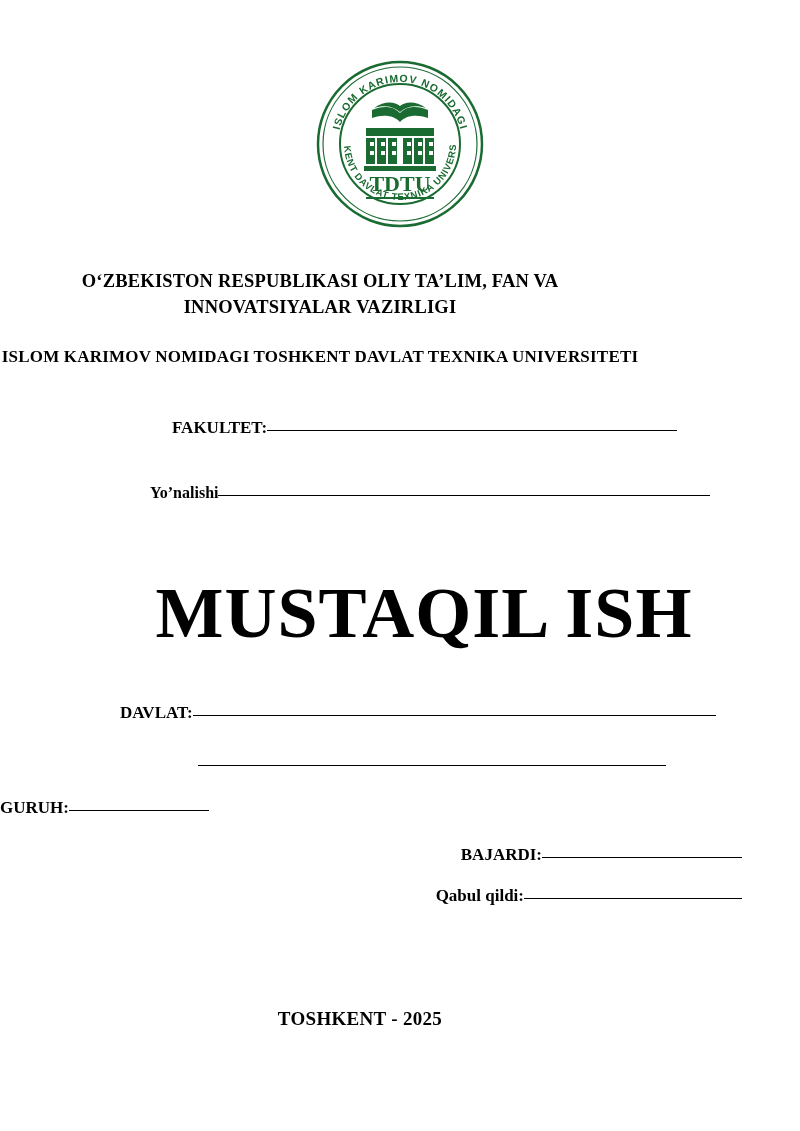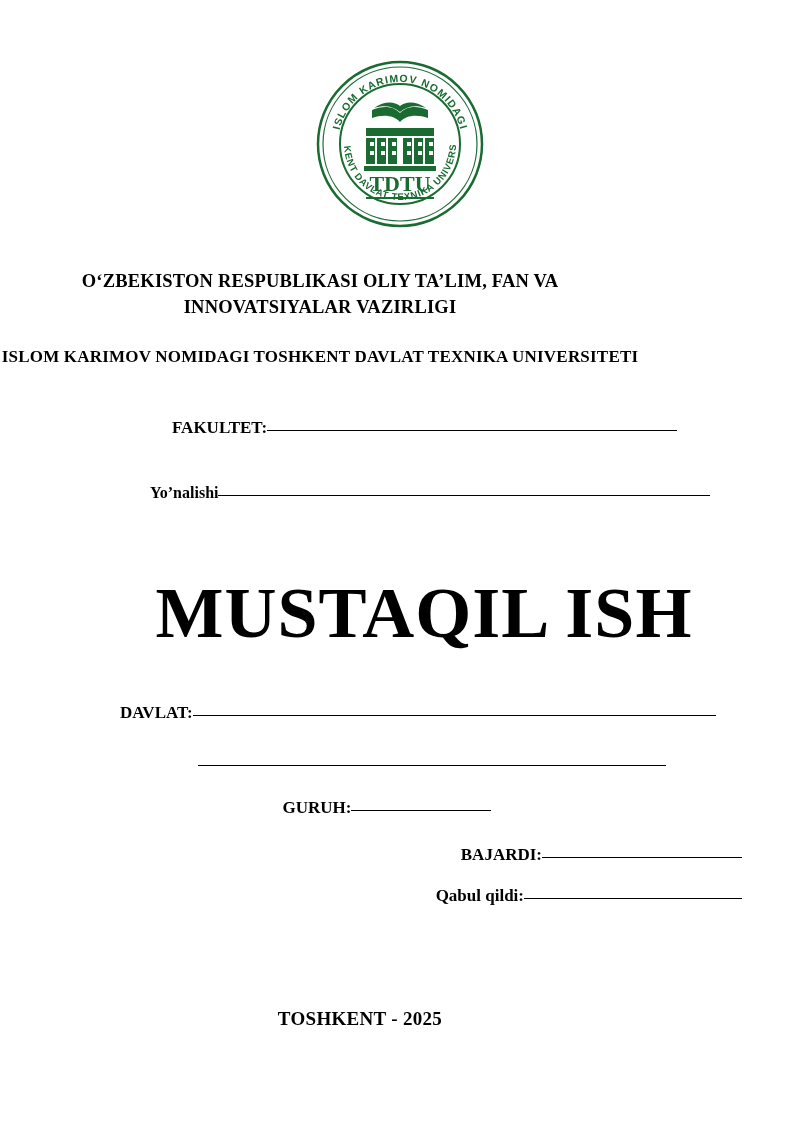--- a/index.html
+++ b/index.html
@@ -105,21 +105,21 @@
     top: 752px;
     left: 198px;
   }
   #mavzu-second .rule {
     display: inline-block;
     width: 468px;
     border-bottom: 1.6px solid #000;
   }
 
   
-  #guruh { top: 798px; left: 0; width: 800px; text-align: center; padding-right: 26px; box-sizing: border-box; }
+  #guruh { top: 798px; left: 0; width: 800px; text-align: left; padding-right: 26px; box-sizing: border-box; }
   #guruh .rule { width: 140px; }
 
   #bajardi { top: 845px; left: 0; width: 800px; text-align: right; padding-right: 58px; box-sizing: border-box; }
   #bajardi .rule { width: 200px; }
 
   #qabul { top: 886px; left: 0; width: 800px; text-align: right; padding-right: 58px; box-sizing: border-box; }
   #qabul .rule { width: 218px; }
 
   
   #footer {

